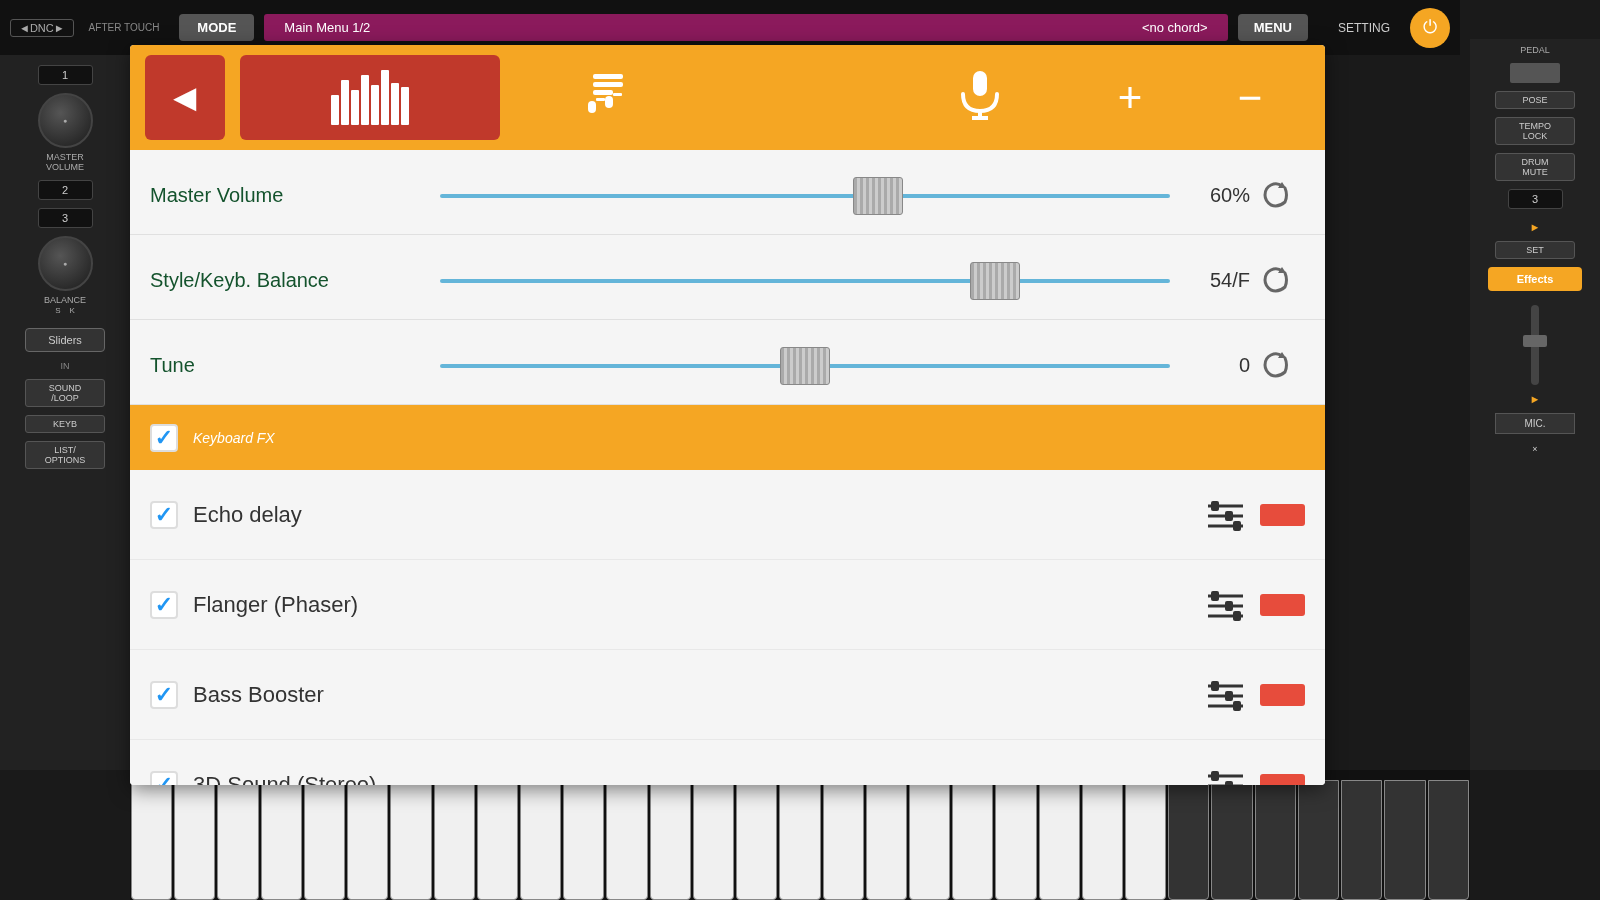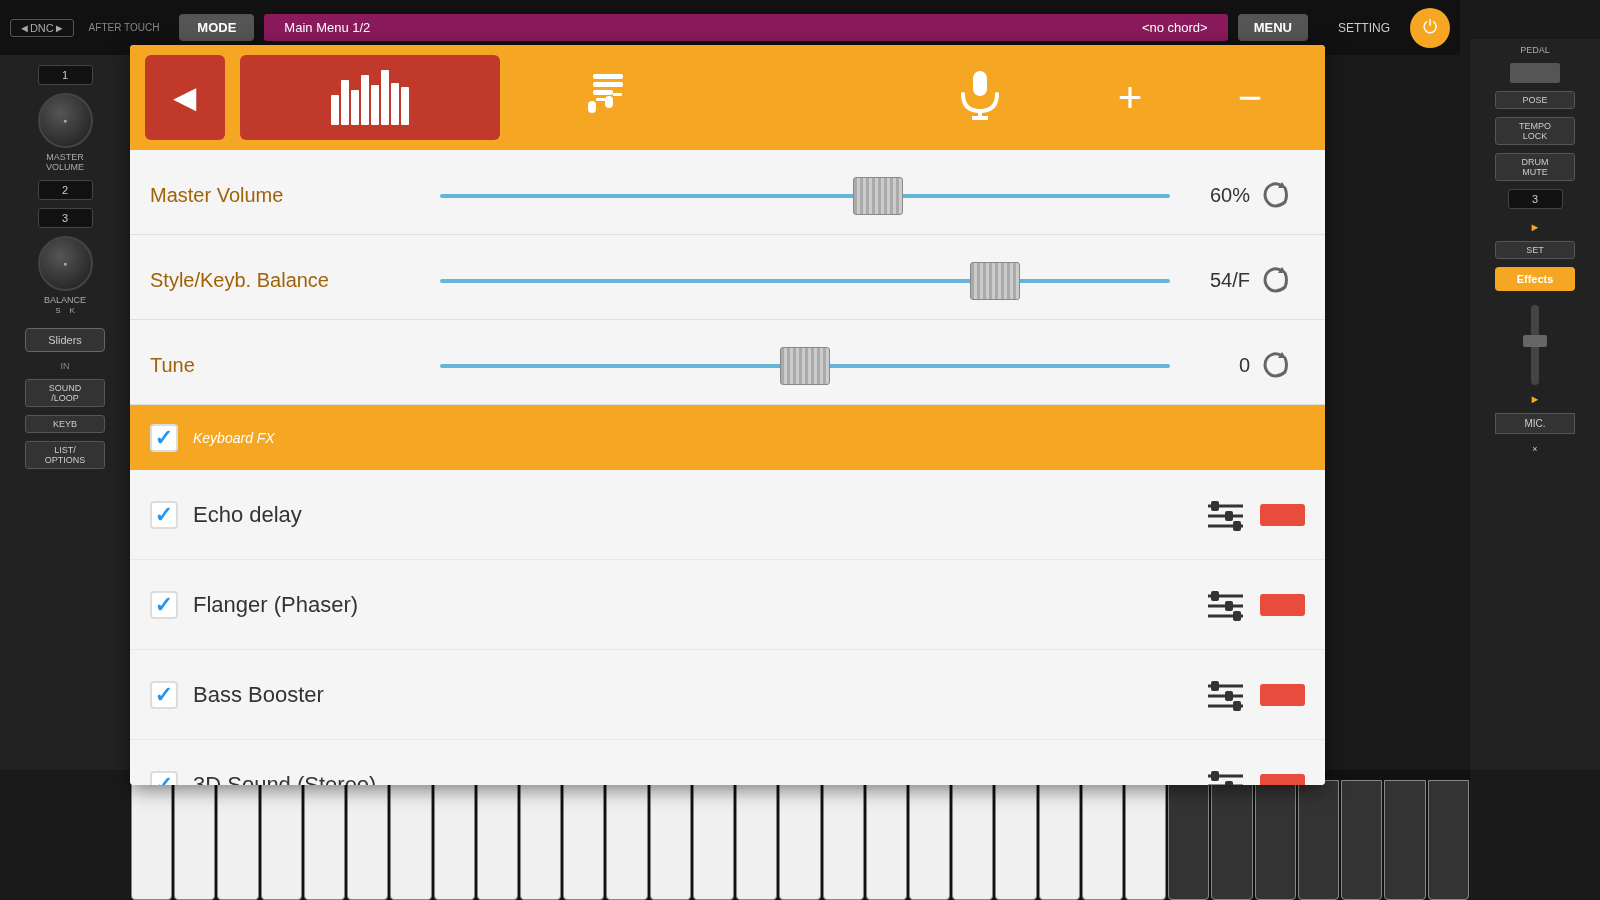--- a/index.html
+++ b/index.html
@@ -184,21 +184,21 @@
     }
 
     .effects-btn {
       background: #f5a623;
       border-radius: 4px;
       color: white;
       font-size: 11px;
       font-weight: bold;
       padding: 6px 10px;
       cursor: pointer;
-      width: 80px;
+      width: 94px;
       text-align: center;
     }
 
     .hw-right-btn {
       background: #333;
       border: 1px solid #555;
       border-radius: 3px;
       color: #ccc;
       font-size: 9px;
       padding: 3px 6px;
@@ -366,21 +366,21 @@
     .slider-row {
       display: flex;
       align-items: center;
       padding: 12px 20px 5px 20px;
       border-bottom: 1px solid #e0e0e0;
       min-height: 85px;
     }
 
     .slider-label {
       font-size: 20px;
-      color: #a16207;
+      color: #14532d;
       width: 280px;
       flex-shrink: 0;
     }
 
     .slider-track-container {
       flex: 1;
       position: relative;
       height: 50px;
       display: flex;
       align-items: center;

